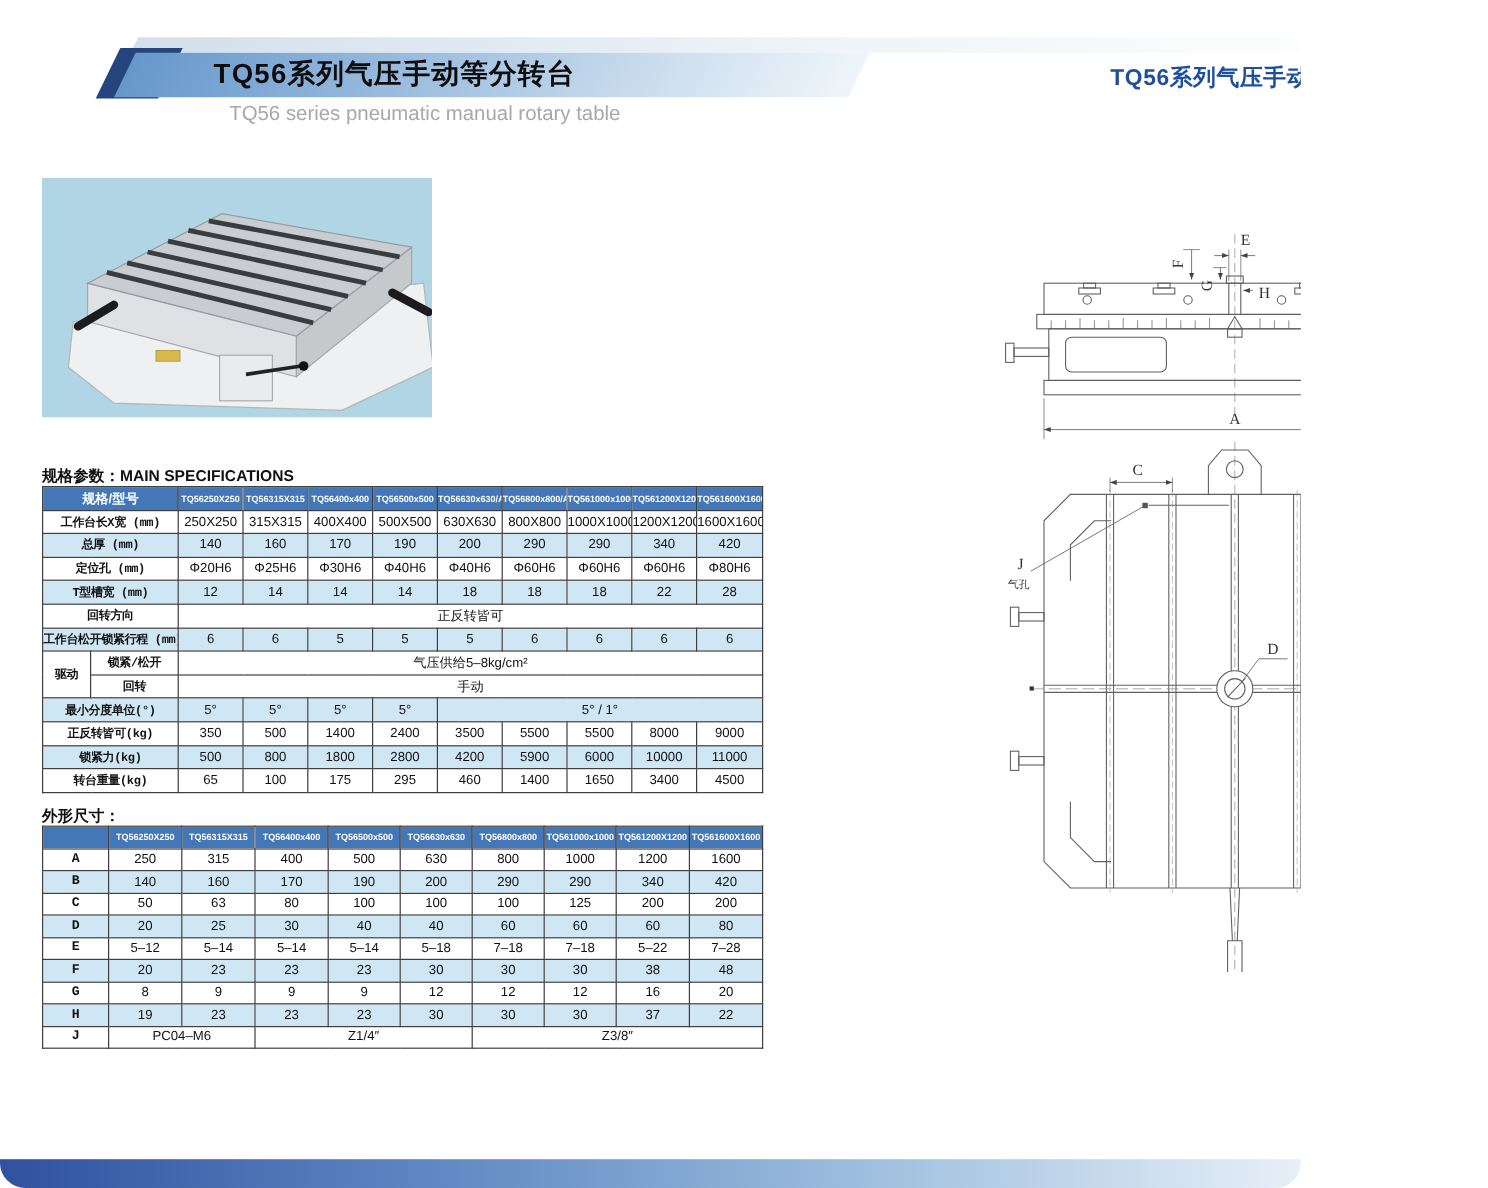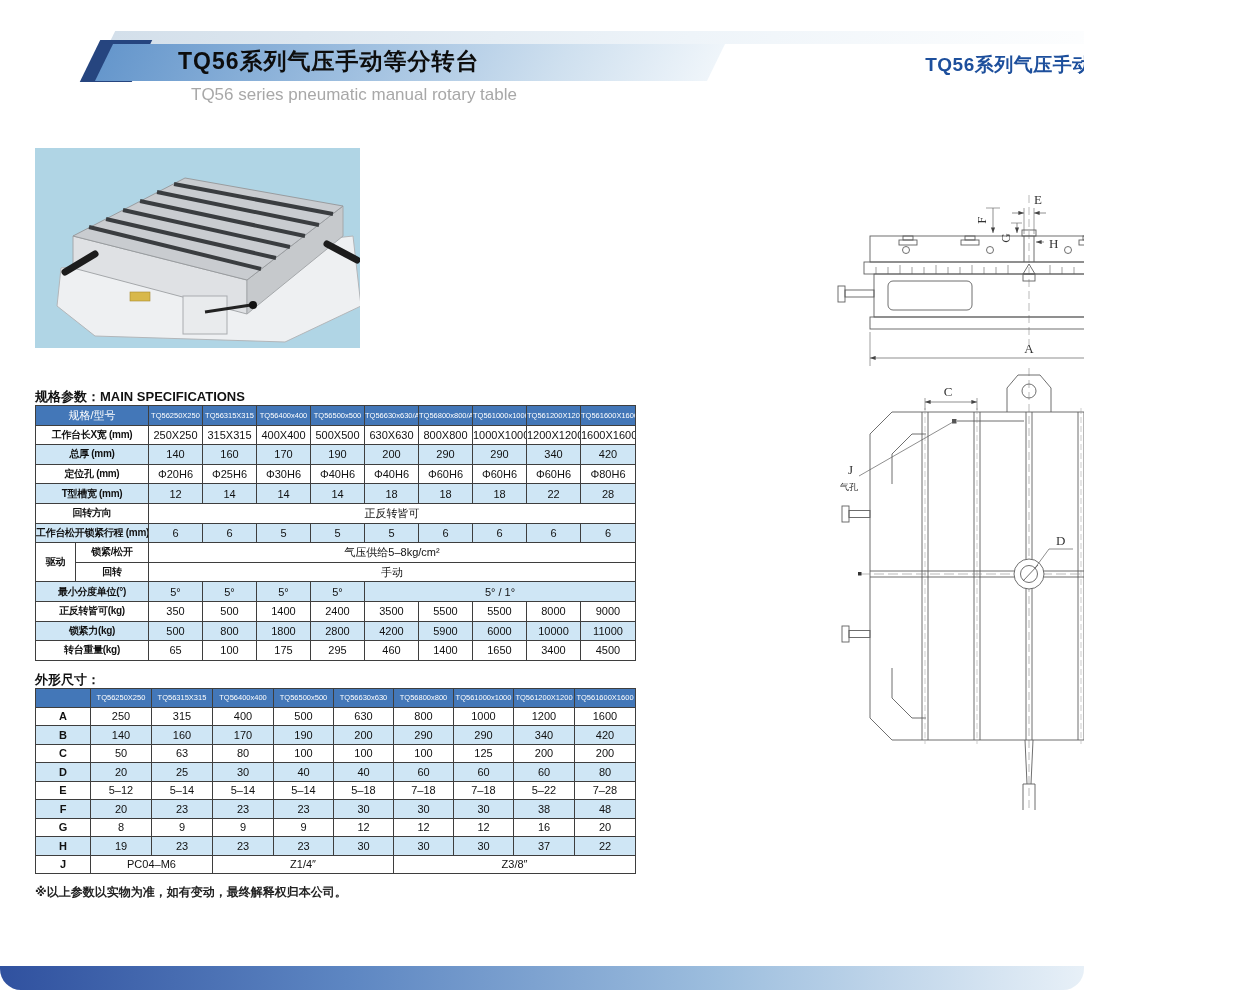--- a/index.html
+++ b/index.html
@@ -36,24 +36,24 @@
   .footnote{position:absolute;left:35px;top:884px;font-size:12px;font-weight:bold;color:#222;}
 
   
   table{border-collapse:collapse;table-layout:fixed;position:absolute;left:35px;}
   #spec-table{top:405px;width:600px;}
   #dim-table{top:688px;width:600px;}
   td{border:1px solid #3e3e3e;text-align:center;vertical-align:middle;padding:0;
      overflow:hidden;white-space:nowrap;}
   #spec-table td{height:18.6px;}
   #dim-table td{height:17.5px;}
-  tr.head td{background:#4377b8;color:#fff;font-weight:normal;}
+  tr.head td{background:#4377b8;color:#fff;font-weight:bold;}
   td.corner{font-size:11px;}
   td.model{font-size:7.5px;}
-  td.lbl{font-size:10px;font-weight:bold;color:#111;letter-spacing:-.3px;}
+  td.lbl{font-size:10px;font-weight:bold;color:#111;letter-spacing:-.3px;font-family:Liberation Mono, monospace;}
   td.val{font-size:11px;color:#111;}
   tr.alt td{background:#cfe6f5;}
   #dim-table td.lbl{font-size:11px;letter-spacing:0;}
 
   
   .drawing{position:absolute;left:830px;top:140px;width:410px;height:670px;}
   .drawing text{font-family:"Liberation Serif","DejaVu Serif",serif;font-size:13px;fill:#333;}
   .drawing .cn{font-size:9px;font-family:"Liberation Sans","DejaVu Sans",sans-serif;}
 
   
@@ -377,21 +377,20 @@
         </tr>
         <tr>
           <td class="lbl">J</td>
           <td class="val" colspan="2">PC04–M6</td>
           <td class="val" colspan="3">Z1/4″</td>
           <td class="val" colspan="4">Z3/8″</td>
         </tr>
       </tbody>
   </table>
 
-  <div class="footnote">※以上参数以实物为准，如有变动，最终解释权归本公司。</div>
 
   <svg class="drawing" viewBox="0 0 410 670">
     <defs>
       <marker id="arrE" markerWidth="9" markerHeight="8" refX="8" refY="3" orient="auto">
         <path d="M0,0 L8,3 L0,6 Z" fill="#444"></path>
       </marker>
       <marker id="arrS" markerWidth="9" markerHeight="8" refX="0" refY="3" orient="auto">
         <path d="M8,0 L0,3 L8,6 Z" fill="#444"></path>
       </marker>
     </defs>

